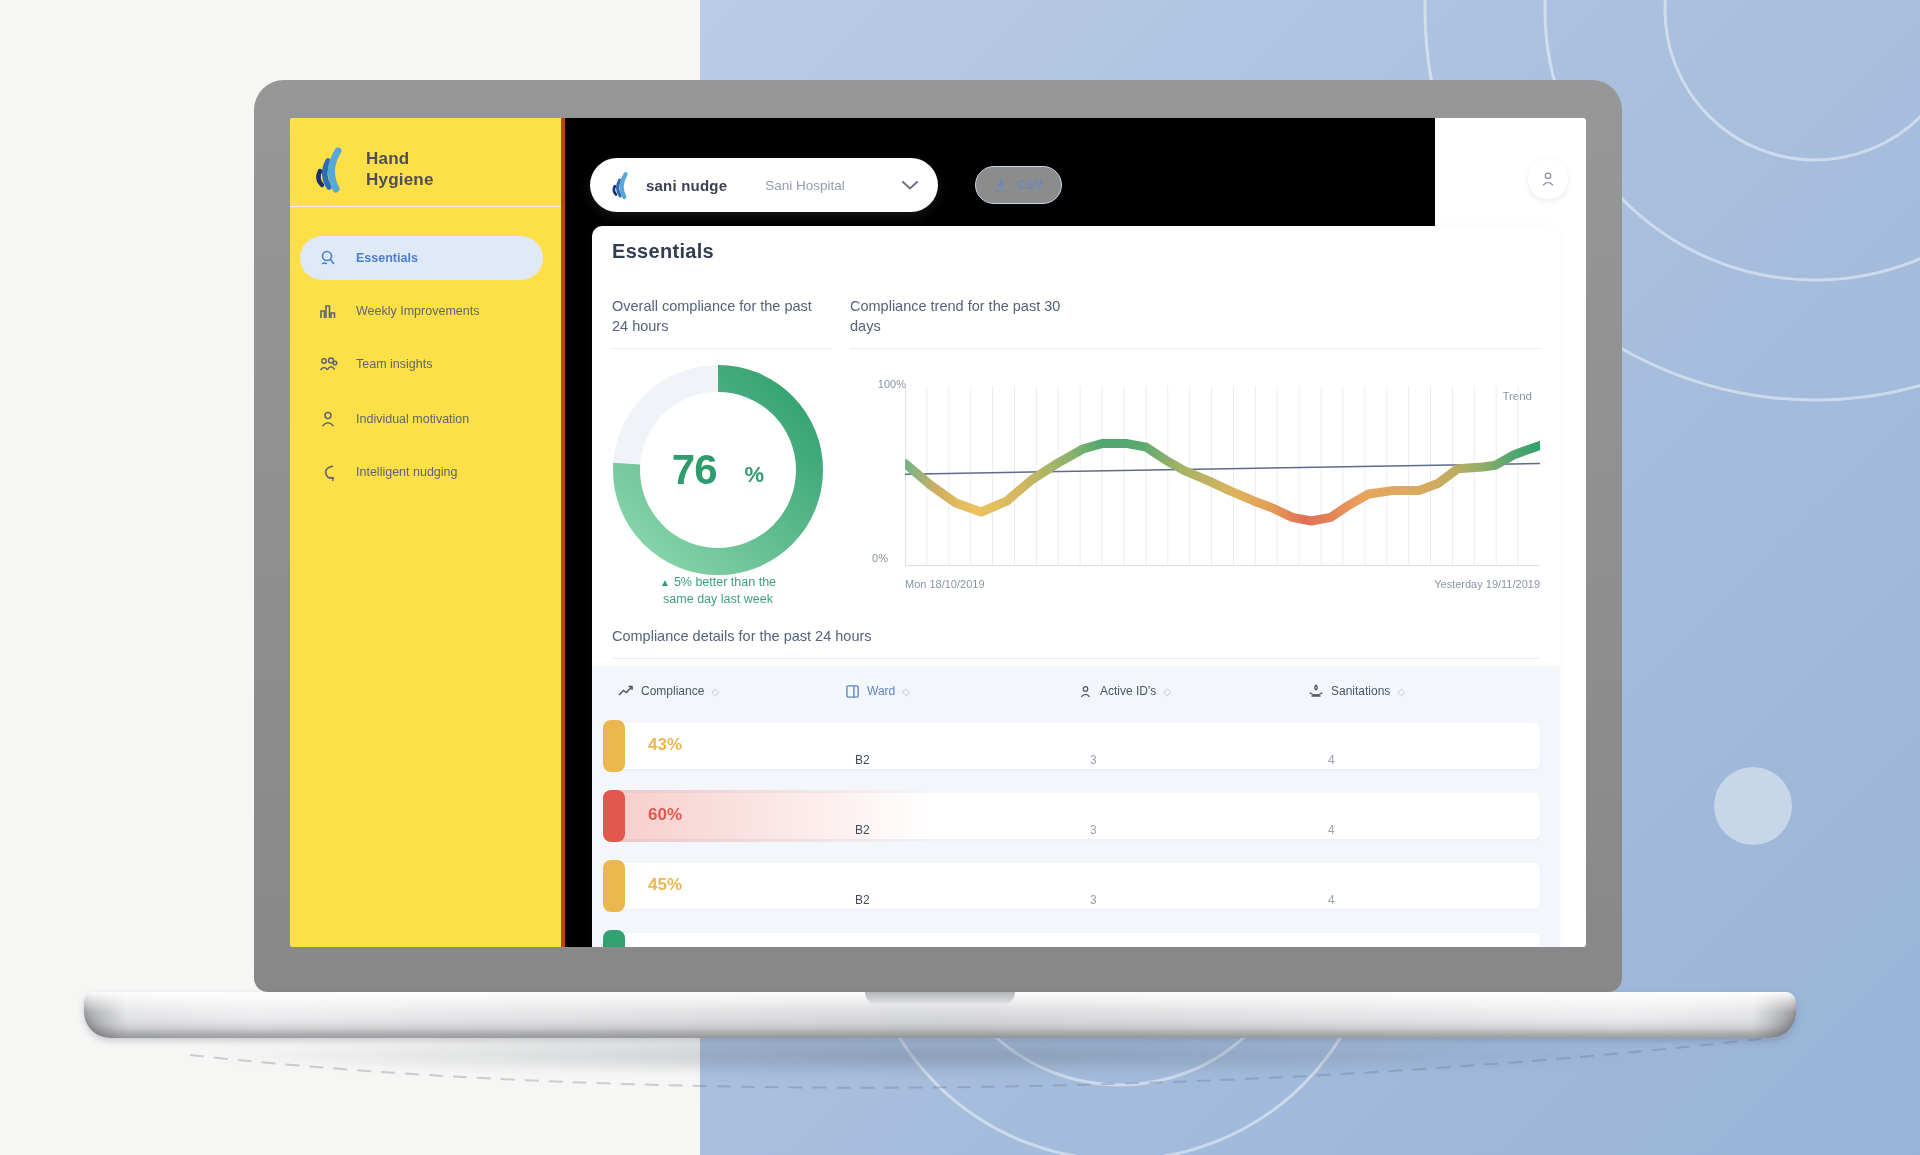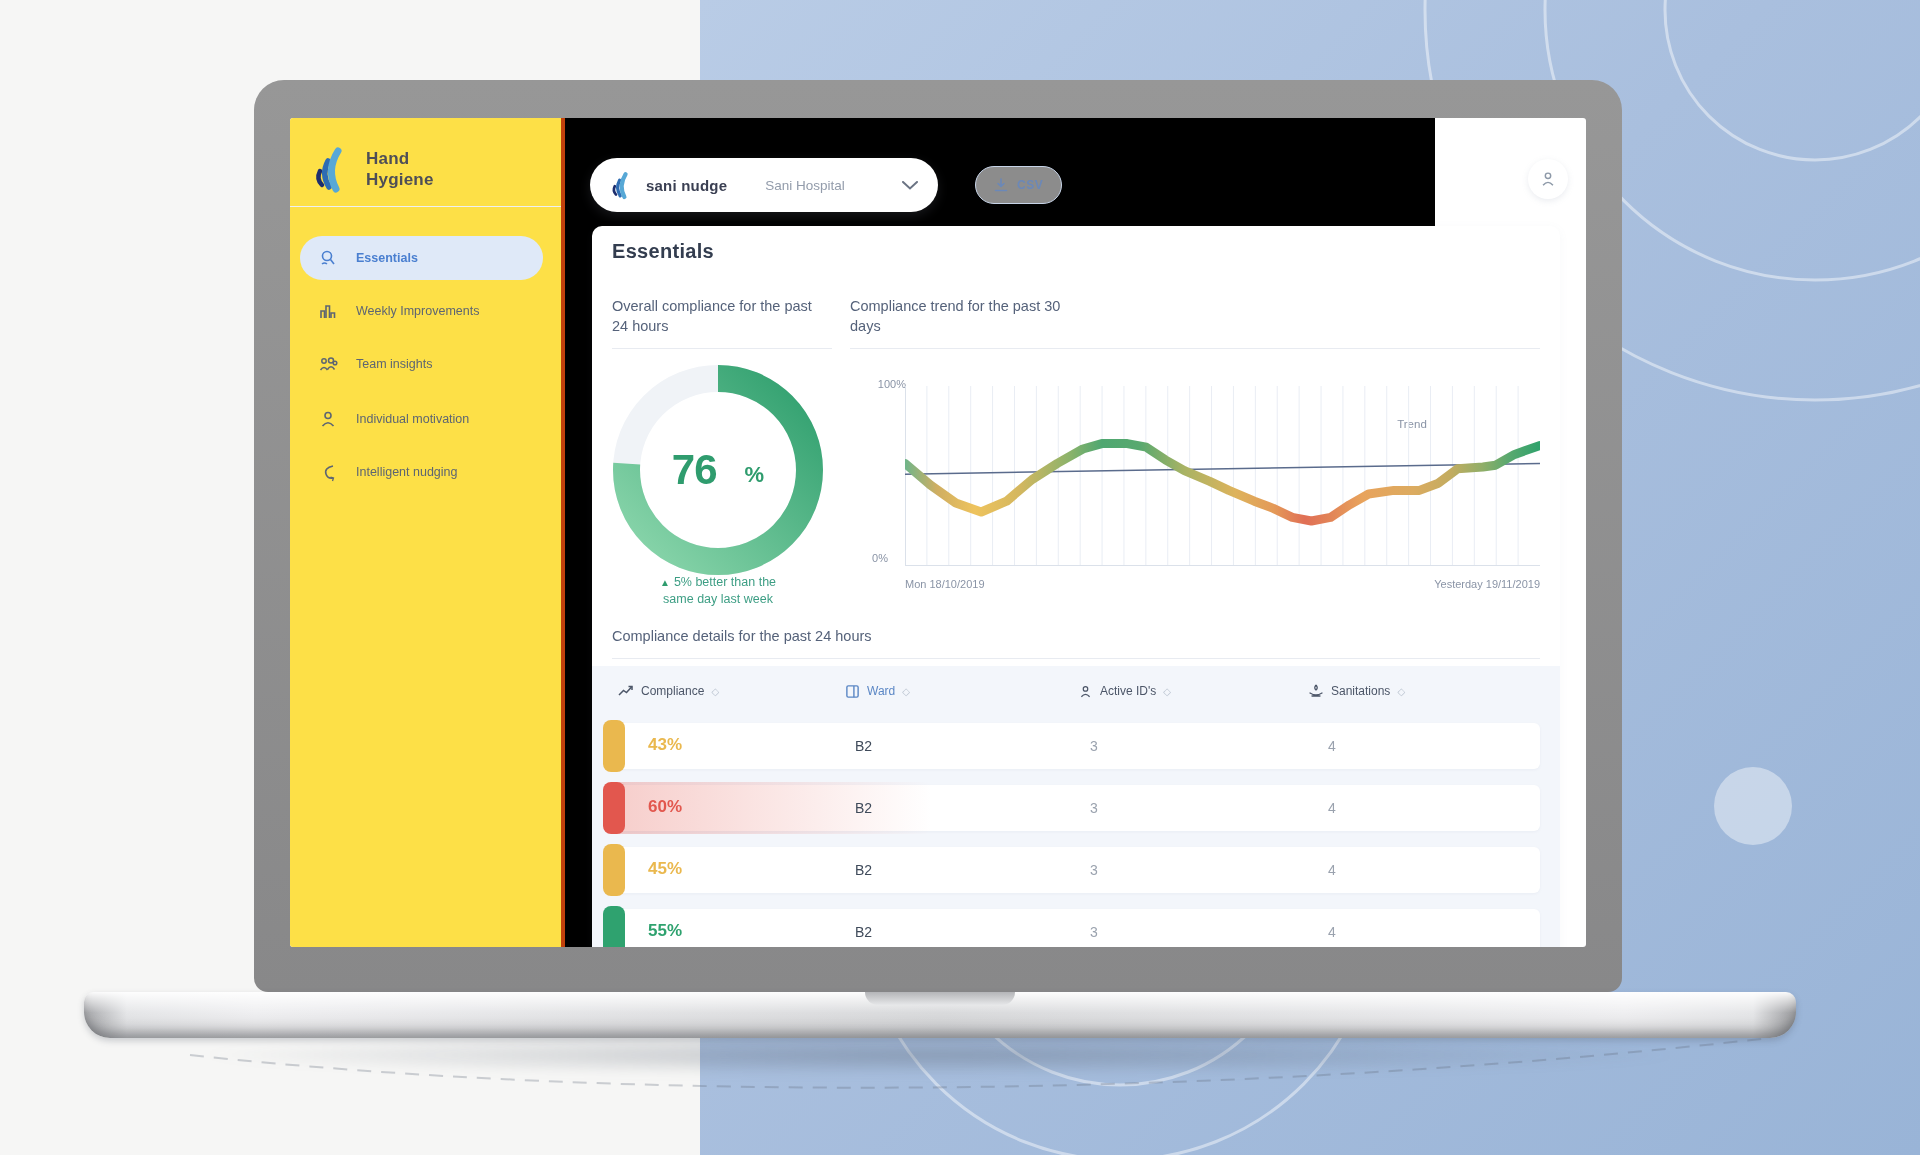--- a/index.html
+++ b/index.html
@@ -84,38 +84,38 @@
     font-size:12.5px;line-height:17px;color:#3d9e84;}
   .up-arrow::before{content:"▲";font-size:10px;margin-right:4px;color:#2f9c6e;}
 
   
   .ylab{position:absolute;width:44px;text-align:right;font-size:11px;color:#8a94a6;}
   .ylab.top{left:270px;top:152px;}
   .ylab.bot{left:252px;top:326px;}
   .xlab{position:absolute;top:352px;font-size:11px;color:#8a94a6;}
   .xlab.start{left:313px;}
   .xlab.end{left:700px;width:248px;text-align:right;}
-  .trend-legend{position:absolute;left:700px;top:164px;width:240px;text-align:center;
-    font-size:11.5px;color:#8a94a6;margin-top:28px;}
+  .trend-legend{position:absolute;left:700px;top:164px;width:240px;text-align:right;
+    font-size:11.5px;color:#8a94a6;}
   .trend-svg{position:absolute;left:313px;top:160px;}
 
   
   .tbl-title{position:absolute;left:20px;top:402px;font-size:14.5px;color:var(--text-mid);}
   .tbl-bg{position:absolute;left:0;top:440px;width:968px;height:340px;background:#f3f6fb;
     border-radius:0 0 10px 10px;}
   .th{position:absolute;top:452px;height:26px;display:flex;align-items:center;gap:7px;
     font-size:12px;color:#4c5668;cursor:pointer;}
   .th.c1{left:26px;} .th.c2{left:253px;color:#5b87c5;} .th.c3{left:486px;} .th.c4{left:716px;}
   .sort::after{content:"◇";font-size:10px;color:#b9c2cf;}
   .t-rows{position:absolute;left:20px;top:497px;width:928px;}
-  .t-row{position:relative;height:46px;margin-bottom:16px;background:#fff;border-radius:6px;
+  .t-row{position:relative;height:46px;margin-bottom:24px;background:#fff;border-radius:6px;
     box-shadow:0 1px 3px rgba(130,140,160,.08);cursor:pointer;}
   .t-row .tab{position:absolute;left:-9px;top:-3px;width:22px;height:52px;border-radius:8px;}
   .t-row .pct{position:absolute;left:36px;top:12px;font-size:17px;font-weight:bold;}
-  .t-row .cell{position:absolute;top:15px;font-size:14px;color:#9aa2ae;}
+  .t-row .cell{position:absolute;top:30px;font-size:12px;color:#9aa2ae;}
   .t-row .ward{left:243px;color:#3f4a5a;}
   .t-row .ids{left:478px;}
   .t-row .san{left:716px;}
   .lvl-yellow .tab{background:var(--yellow);} .lvl-yellow .pct{color:var(--yellow);}
   .lvl-red .tab{background:var(--red);} .lvl-red .pct{color:var(--red);}
   .lvl-green .tab{background:var(--green);} .lvl-green .pct{color:var(--green);}
   .lvl-red::before{content:"";position:absolute;left:0;top:-3px;width:320px;height:52px;
     background:linear-gradient(90deg,rgba(227,91,82,.30),rgba(227,91,82,0));border-radius:8px;}
   svg{display:block;}
 </style>

